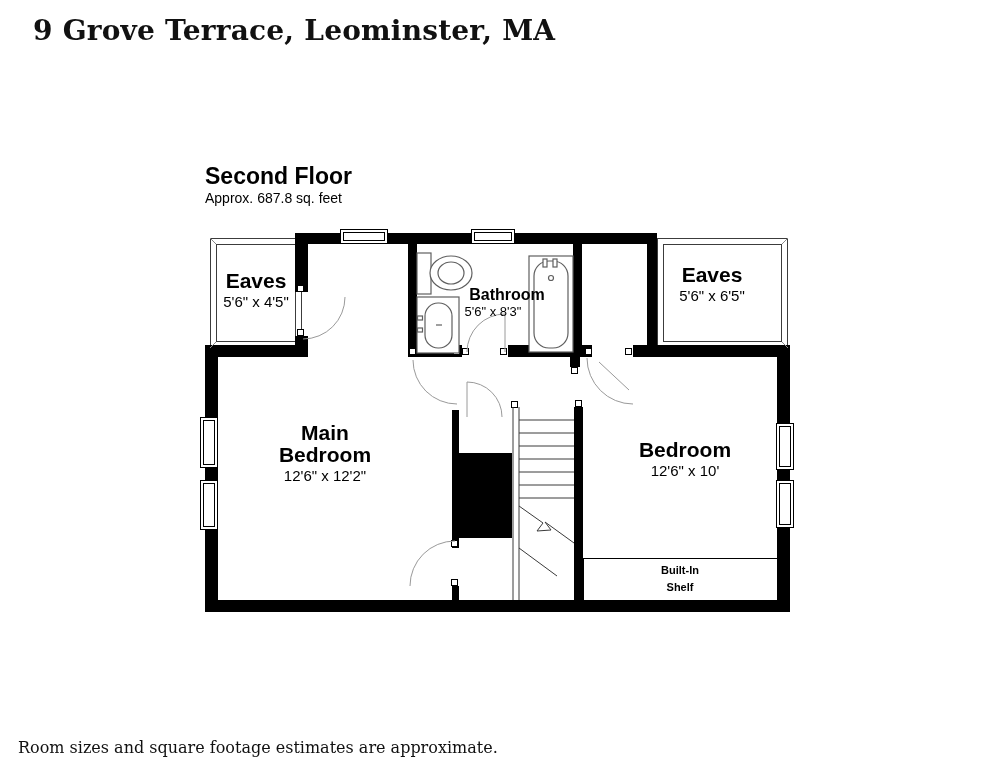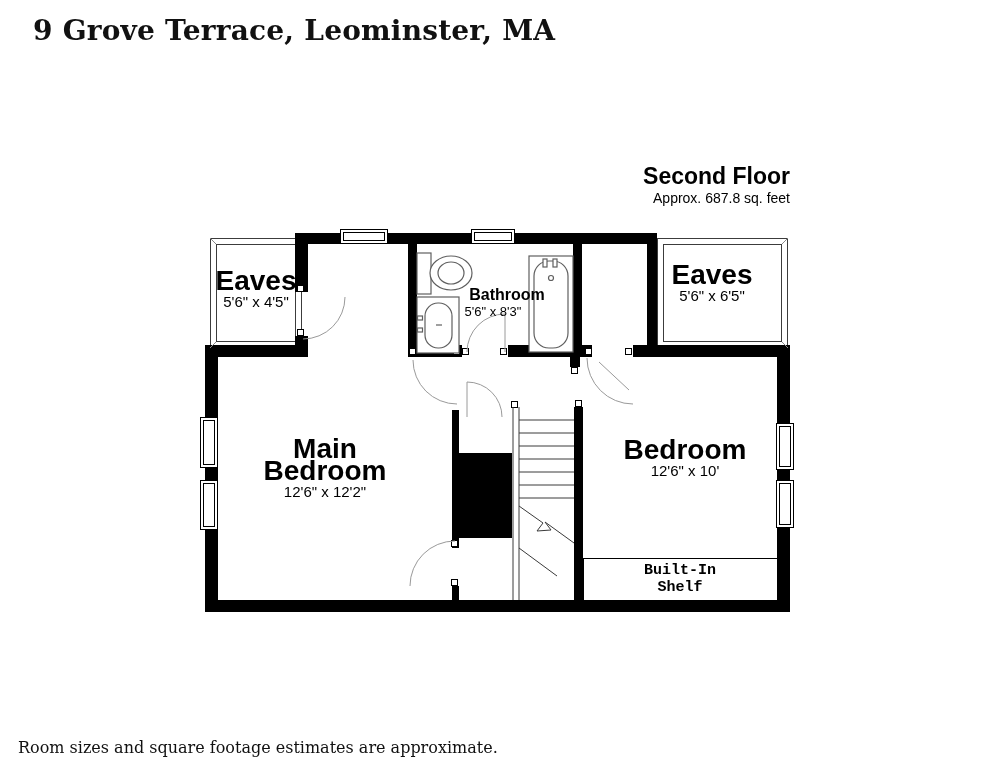--- a/index.html
+++ b/index.html
@@ -6,44 +6,44 @@
   body{
     width:994px;height:768px;position:relative;overflow:hidden;
     font-family:"Liberation Sans", sans-serif;color:#000;
   }
   .title{
     position:absolute;left:33px;top:14px;
     font-family:"DejaVu Serif", serif;font-size:28px;font-weight:600;
     letter-spacing:.2px;color:#111;white-space:nowrap;
   }
   .heading{
-    position:absolute;left:205px;top:163px;width:585px;text-align:right;
+    position:absolute;left:205px;top:163px;width:585px;text-align:left;
   }
   .heading .floor-name{font-size:23px;font-weight:bold;line-height:26px;}
   .heading .floor-area{font-size:14px;line-height:17px;margin-top:1px;}
   .footer{
     position:absolute;left:18px;top:738px;
     font-family:"DejaVu Serif", serif;font-size:16px;color:#111;
   }
   .plan{position:absolute;left:205px;top:230px;width:585px;height:382px;}
   .w{position:absolute;background:#000;}
   .j{position:absolute;width:7px;height:7px;background:#fff;border:1px solid #000;box-sizing:border-box;}
   .eaves-box{position:absolute;border:1px solid #3c3c3c;box-sizing:border-box;background:#fff;}
   .eaves-box .inner{position:absolute;inset:5px;border:1px solid #3c3c3c;}
   .win{position:absolute;background:#fff;border:1px solid #000;box-sizing:border-box;}
   .win .pane{position:absolute;inset:2px;border:1px solid #000;}
   .shelf{position:absolute;left:378px;top:328px;width:194px;height:42px;
     border-top:1px solid #000;border-left:1px solid #000;box-sizing:border-box;}
   svg.overlay{position:absolute;left:0;top:0;pointer-events:none;}
   .rlabel{position:absolute;text-align:center;line-height:1.05;}
-  .rname{font-weight:bold;font-size:28px;line-height:22px;}
+  .rname{font-weight:bold;font-size:21px;line-height:22px;}
   .rdims{font-size:15px;line-height:19px;}
   .rlabel.bath .rname{font-size:16px;line-height:18px;margin-left:28px;}
   .rlabel.bath .rdims{font-size:13px;line-height:16px;}
-  .rlabel.shelf-label .rname{font-size:15px;line-height:17px;font-family:Liberation Mono, monospace;}
+  .rlabel.shelf-label .rname{font-size:11px;line-height:17px;}
 </style>
 </head>
 <body>
 
 <div class="title">9 Grove Terrace, Leominster, MA</div>
 
 <div class="heading">
   <div class="floor-name">Second Floor</div>
   <div class="floor-area">Approx. 687.8 sq. feet</div>
 </div>
@@ -174,21 +174,21 @@
     <div class="rdims">5'6" x 4'5"</div>
   </div>
   <div class="rlabel bath" style="left:213px;top:56px;width:150px;">
     <div class="rname">Bathroom</div>
     <div class="rdims">5'6" x 8'3"</div>
   </div>
   <div class="rlabel" style="left:452px;top:34px;width:110px;">
     <div class="rname">Eaves</div>
     <div class="rdims">5'6" x 6'5"</div>
   </div>
-  <div class="rlabel" style="left:20px;top:208px;width:200px;">
+  <div class="rlabel" style="left:20px;top:192px;width:200px;">
     <div class="rname">Main</div>
     <div class="rname">Bedroom</div>
     <div class="rdims">12'6" x 12'2"</div>
   </div>
   <div class="rlabel" style="left:390px;top:209px;width:180px;">
     <div class="rname">Bedroom</div>
     <div class="rdims">12'6" x 10'</div>
   </div>
   <div class="rlabel shelf-label" style="left:378px;top:332px;width:194px;">
     <div class="rname">Built-In</div>

